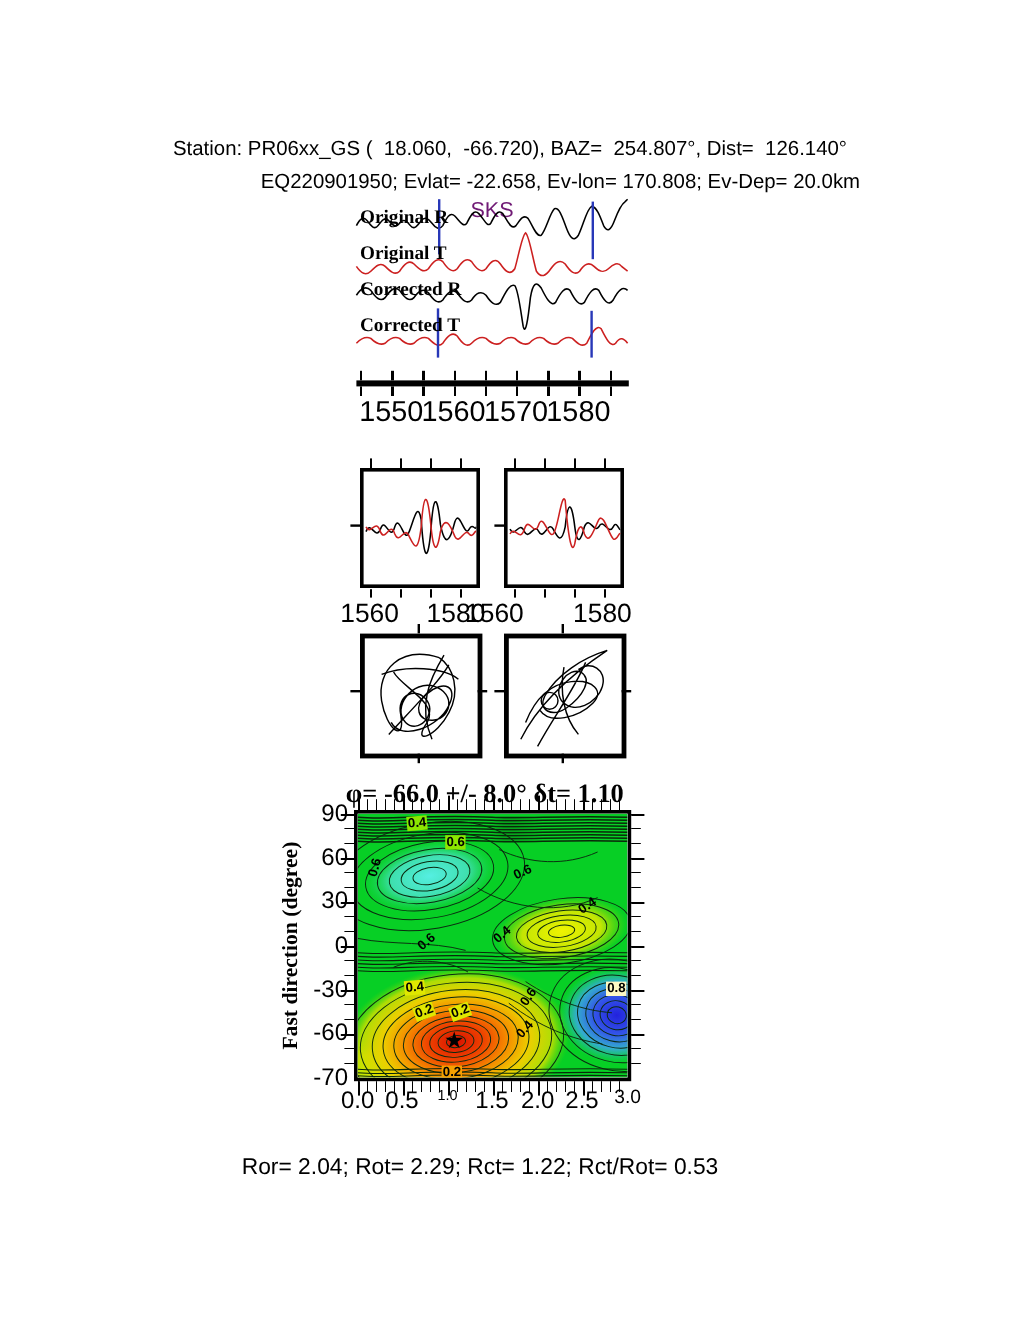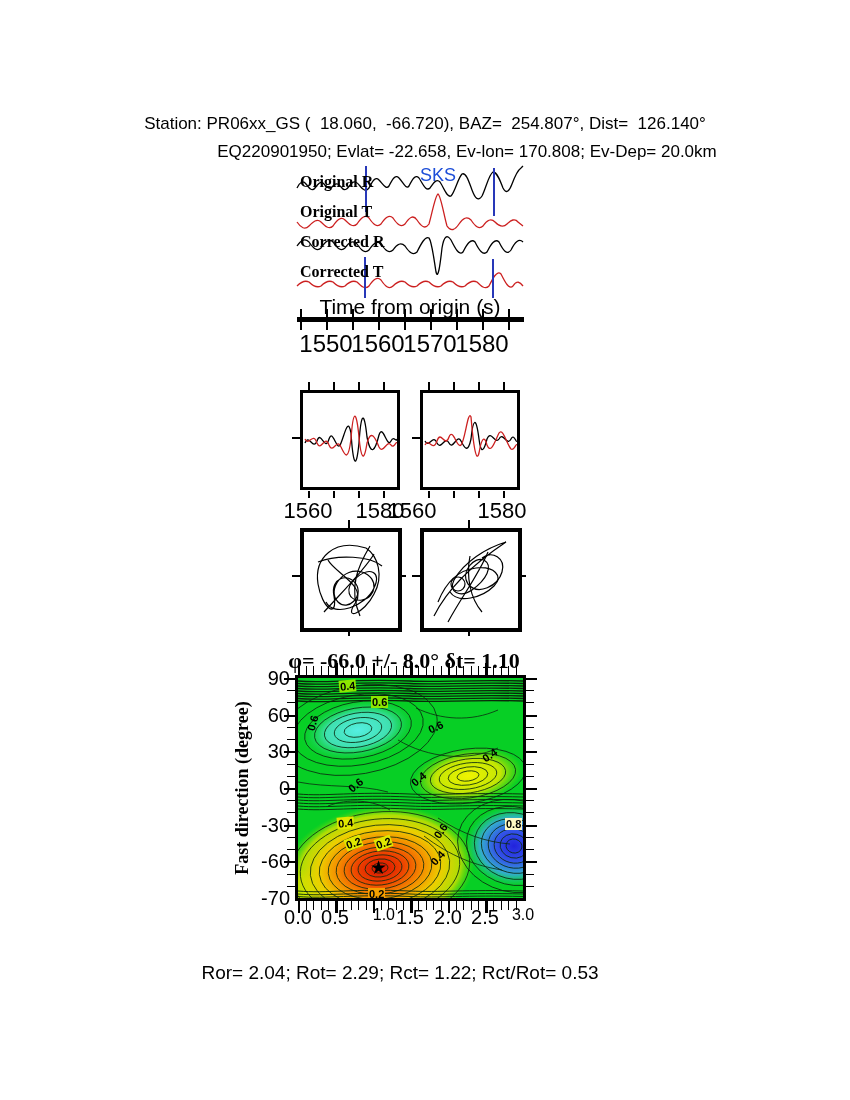--- a/index.html
+++ b/index.html
@@ -18,21 +18,21 @@
   svg{display:block;}
 </style>
 </head>
 <body>
 
 <div id="canvas">
 
   <div class="abs ctr pre sans" style="left:0;top:114;width:850px;top:114px;font-size:17px;">Station: PR06xx_GS (  18.060,  -66.720), BAZ=  254.807°, Dist=  126.140°</div>
   <div class="abs ctr pre sans" style="left:0;top:142px;width:850px;font-size:17px;margin-left:42px;">EQ220901950; Evlat= -22.658, Ev-lon= 170.808; Ev-Dep= 20.0km</div>
 
-  <div class="abs sans" style="left:420px;top:165px;font-size:18px;color:#1d4ed8;">SKS</div>
+  <div class="abs sans" style="left:392px;top:165px;font-size:18px;color:#701a75;">SKS</div>
 
   <svg class="abs" style="left:297px;top:162px;overflow:visible;" width="226" height="52">
     <path d="M0,26 C3,20 6,18 9,22 C12,26 15,30 18,26 C21,22 24,18 27,22 C30,26 33,28 36,24 C39,20 42,22 45,26 C48,30 51,26 54,22 C57,18 60,20 63,24 C66,28 69,30 72,26 C75,20 78,14 82,18 C86,22 89,28 92,24 C95,18 98,12 102,16 C106,20 109,28 112,24 C115,18 118,12 122,16 C126,22 129,30 133,26 C136,22 139,16 143,20 C147,26 150,36 154,34 C158,30 161,16 165,12 C169,10 172,20 175,28 C178,36 181,40 185,34 C189,26 192,12 196,10 C200,10 203,18 206,26 C209,32 212,30 215,22 C218,14 221,8 224,6 L226,4" fill="none" stroke="#000" stroke-width="1.3"></path>
   </svg>
   <svg class="abs" style="left:297px;top:194px;overflow:visible;" width="226" height="52">
     <path d="M0,28 C4,34 8,36 12,32 C16,28 20,24 24,28 C28,32 32,36 36,32 C40,26 44,22 48,26 C52,30 56,34 60,30 C64,24 68,20 72,24 C76,30 80,34 84,30 C88,24 92,20 96,24 C100,30 104,34 108,30 C112,24 116,20 120,26 C124,32 128,36 132,30 C135,20 138,2 141,0 C144,2 147,22 150,32 C154,38 158,36 162,30 C166,24 170,22 174,26 C178,32 182,36 186,32 C190,26 194,24 198,28 C202,32 206,34 210,30 C214,26 218,24 221,28 L226,32" fill="none" stroke="#cc2020" stroke-width="1.3"></path>
   </svg>
   <svg class="abs" style="left:297px;top:226px;overflow:visible;" width="226" height="56">
     <path d="M0,20 C4,14 8,12 12,16 C16,22 20,26 24,22 C28,16 32,12 36,16 C40,22 44,26 48,22 C52,16 56,14 60,18 C64,24 68,28 72,24 C76,18 80,14 84,18 C88,24 92,28 96,24 C100,18 104,16 108,20 C112,26 116,30 120,26 C124,18 128,10 132,12 C135,16 137,34 139,46 C141,54 143,40 145,22 C147,10 150,8 154,14 C158,22 162,30 166,26 C170,18 174,12 178,16 C182,24 186,30 190,26 C194,18 198,12 202,16 C206,24 210,30 214,24 C218,16 222,12 226,16" fill="none" stroke="#000" stroke-width="1.3"></path>
   </svg>
@@ -43,21 +43,20 @@
   <div class="bluewin" style="left:365px;top:166px;height:46px;"></div>
   <div class="bluewin" style="left:493px;top:168px;height:48px;"></div>
   <div class="bluewin" style="left:364px;top:257px;height:41px;"></div>
   <div class="bluewin" style="left:492px;top:259px;height:39px;"></div>
 
   <div class="abs serifb" style="left:300px;top:173px;font-size:16px;">Original R</div>
   <div class="abs serifb" style="left:300px;top:203px;font-size:16px;">Original T</div>
   <div class="abs serifb" style="left:300px;top:233px;font-size:16px;">Corrected R</div>
   <div class="abs serifb" style="left:300px;top:263px;font-size:16px;">Corrected T</div>
 
-  <div class="abs ctr sans" style="left:285px;top:295px;width:250px;font-size:21px;">Time from origin (s)</div>
   <div class="abs" style="left:297px;top:317px;width:227px;height:5px;background:#000;"></div>
   <div class="tickstrip" style="left:297px;top:309px;width:227px;height:8px;background:repeating-linear-gradient(90deg,transparent 0 3px,#000 3px 5px,transparent 5px 26px);"></div>
   <div class="tickstrip" style="left:297px;top:322px;width:227px;height:8px;background:repeating-linear-gradient(90deg,transparent 0 3px,#000 3px 5px,transparent 5px 26px);"></div>
   <div class="abs ctr sans" style="left:296px;top:330px;width:60px;font-size:24px;">1550</div>
   <div class="abs ctr sans" style="left:348px;top:330px;width:60px;font-size:24px;">1560</div>
   <div class="abs ctr sans" style="left:400px;top:330px;width:60px;font-size:24px;">1570</div>
   <div class="abs ctr sans" style="left:452px;top:330px;width:60px;font-size:24px;">1580</div>
 
   <div class="tickstrip" style="left:303px;top:382px;width:94px;height:8px;background:repeating-linear-gradient(90deg,transparent 0 5px,#000 5px 7px,transparent 7px 25px);"></div>
   <div class="tickstrip" style="left:423px;top:382px;width:94px;height:8px;background:repeating-linear-gradient(90deg,transparent 0 5px,#000 5px 7px,transparent 7px 25px);"></div>
@@ -244,21 +243,21 @@
   <div class="abs rgt sans" style="left:230px;top:667px;width:60px;font-size:20px;">90</div>
   <div class="abs rgt sans" style="left:230px;top:704px;width:60px;font-size:20px;">60</div>
   <div class="abs rgt sans" style="left:230px;top:740px;width:60px;font-size:20px;">30</div>
   <div class="abs rgt sans" style="left:230px;top:777px;width:60px;font-size:20px;">0</div>
   <div class="abs rgt sans" style="left:230px;top:814px;width:60px;font-size:20px;">-30</div>
   <div class="abs rgt sans" style="left:230px;top:850px;width:60px;font-size:20px;">-60</div>
   <div class="abs rgt sans" style="left:230px;top:887px;width:60px;font-size:20px;">-70</div>
 
   <div class="abs ctr sans" style="left:276px;top:906px;width:44px;font-size:20px;">0.0</div>
   <div class="abs ctr sans" style="left:313px;top:906px;width:44px;font-size:20px;">0.5</div>
-  <div class="abs ctr sans" style="left:351px;top:906px;width:44px;font-size:16px;text-align:right;">1.0</div>
+  <div class="abs ctr sans" style="left:351px;top:906px;width:44px;font-size:12px;">1.0</div>
   <div class="abs ctr sans" style="left:388px;top:906px;width:44px;font-size:20px;">1.5</div>
   <div class="abs ctr sans" style="left:426px;top:906px;width:44px;font-size:20px;">2.0</div>
   <div class="abs ctr sans" style="left:463px;top:906px;width:44px;font-size:20px;">2.5</div>
   <div class="abs ctr sans" style="left:501px;top:906px;width:44px;font-size:16px;">3.0</div>
 
   <div class="abs serifb" style="left:242px;top:788px;font-size:18px;transform:translate(-50%,-50%) rotate(-90deg);white-space:nowrap;">Fast direction (degree)</div>
 
   <div class="abs ctr sans" style="left:0;top:962px;width:800px;font-size:19px;">Ror= 2.04; Rot= 2.29; Rct= 1.22; Rct/Rot= 0.53</div>
 
 </div>

